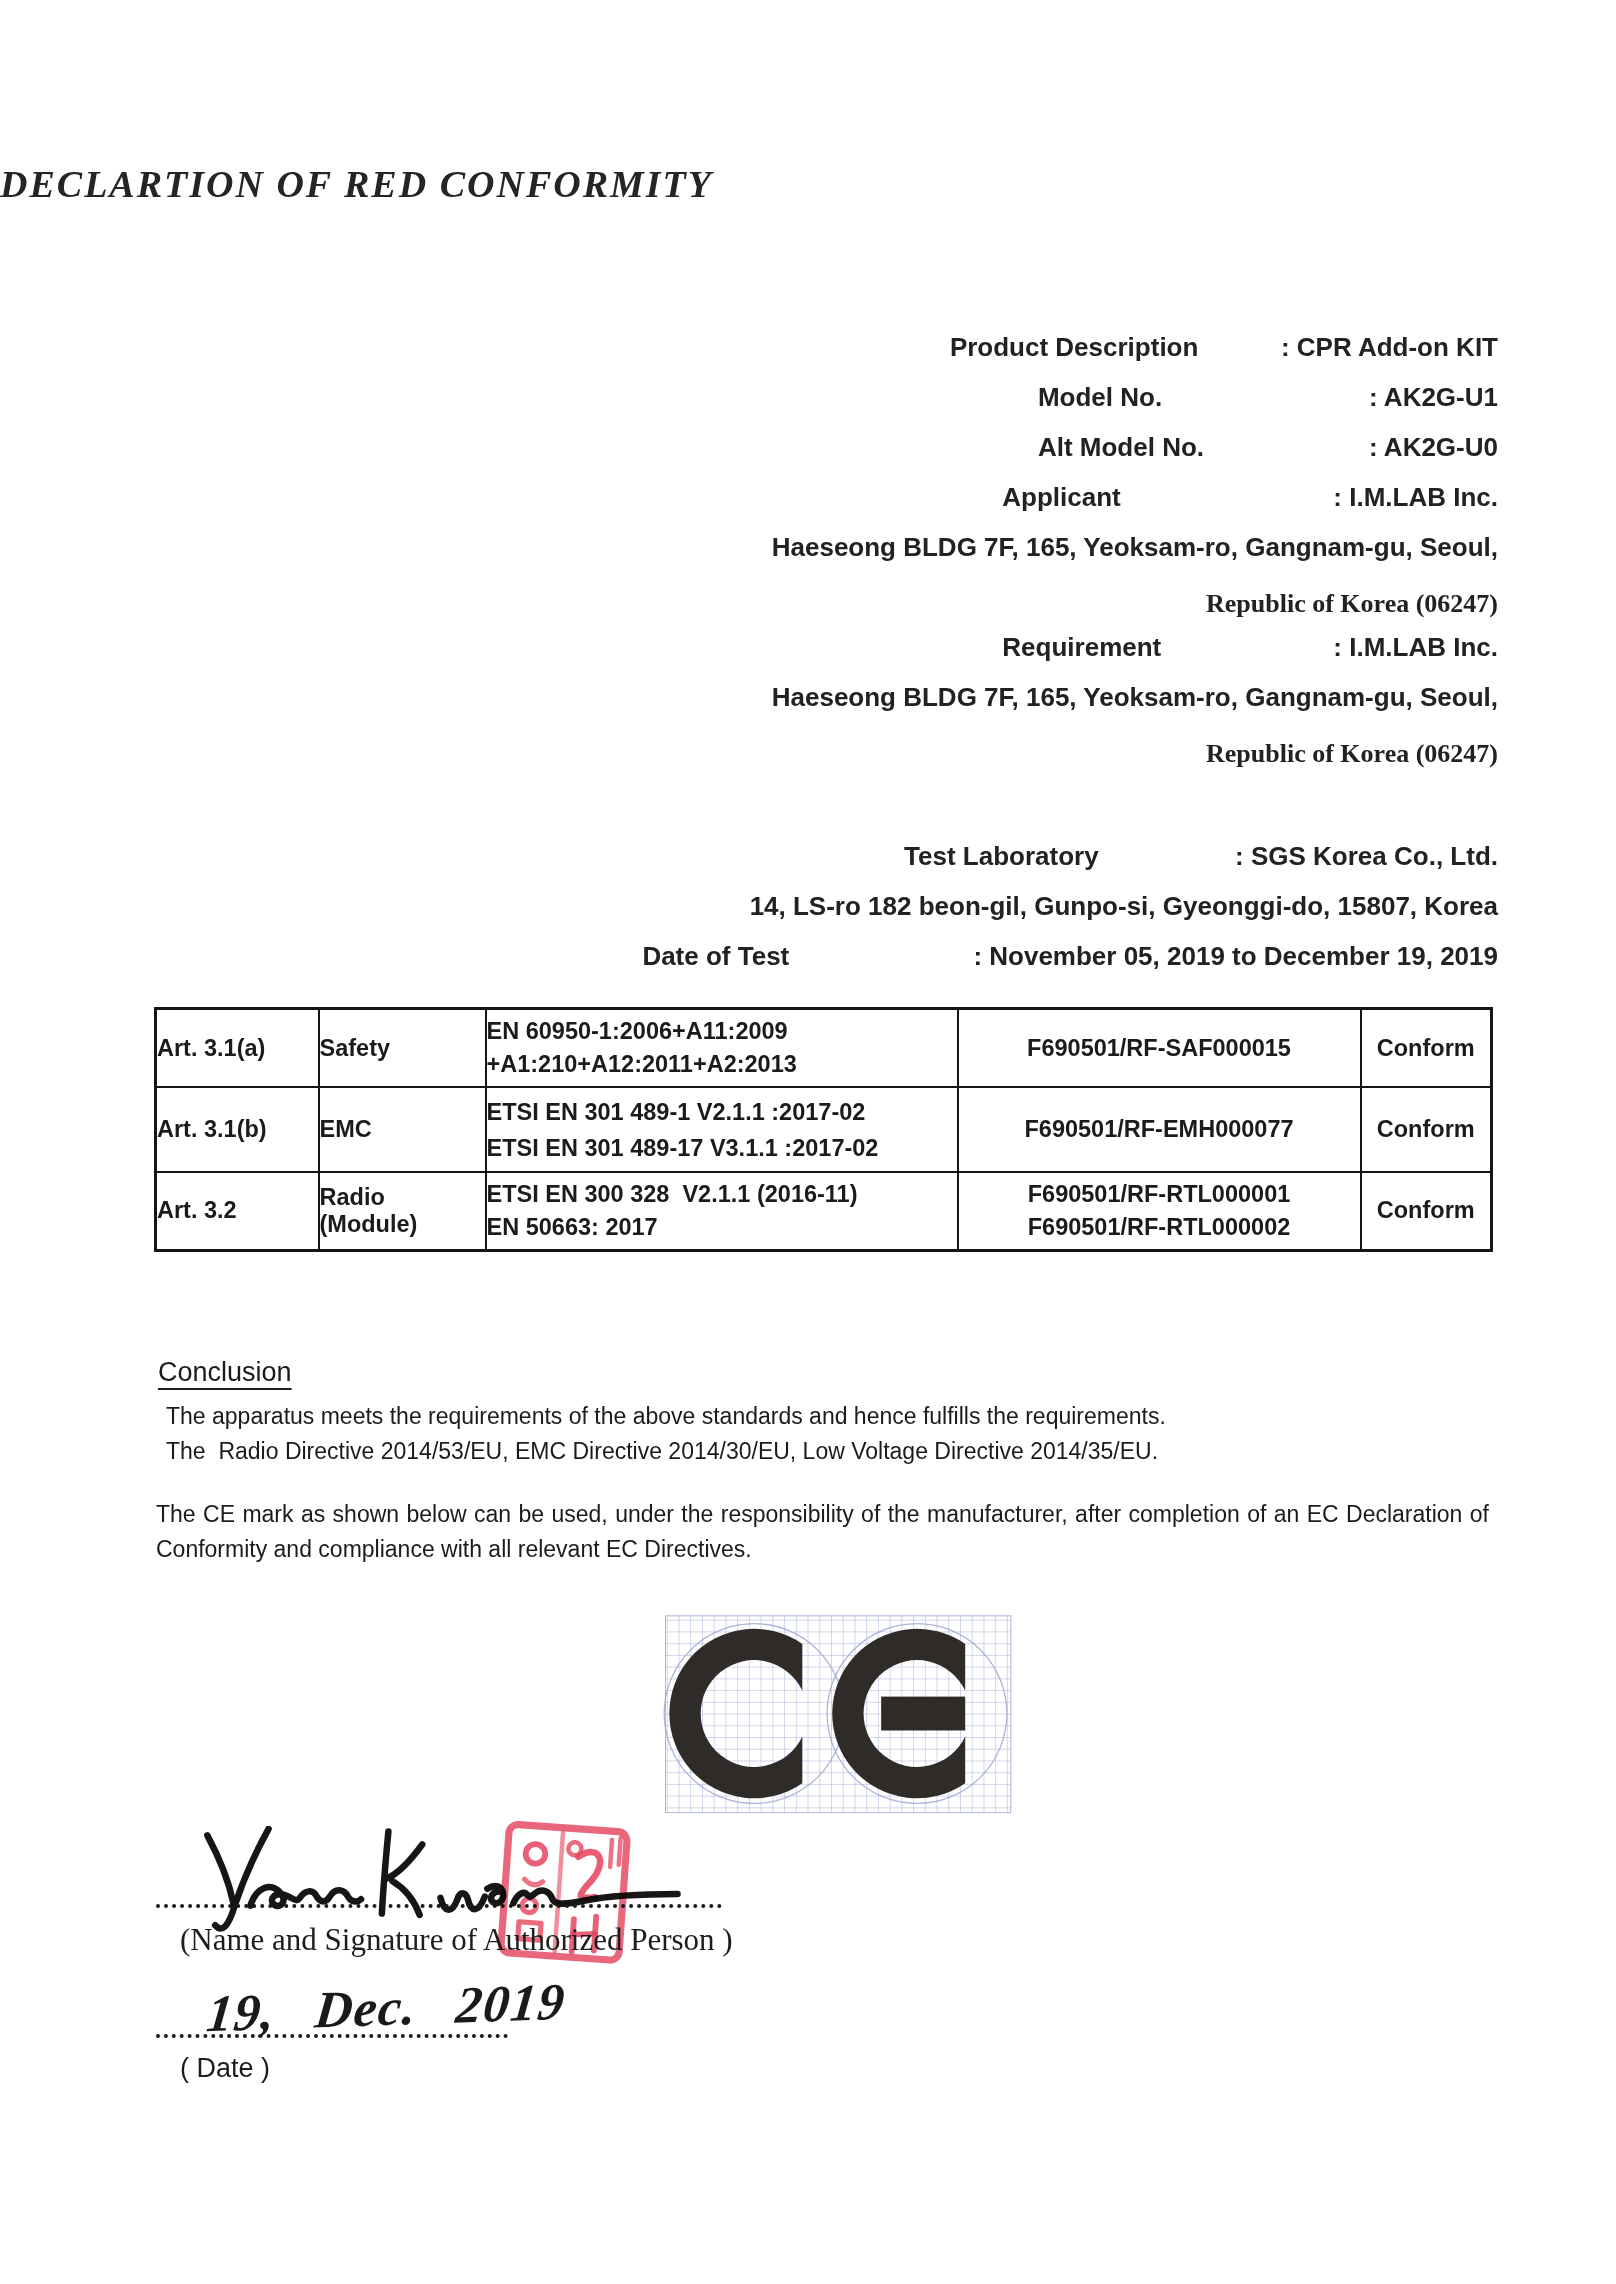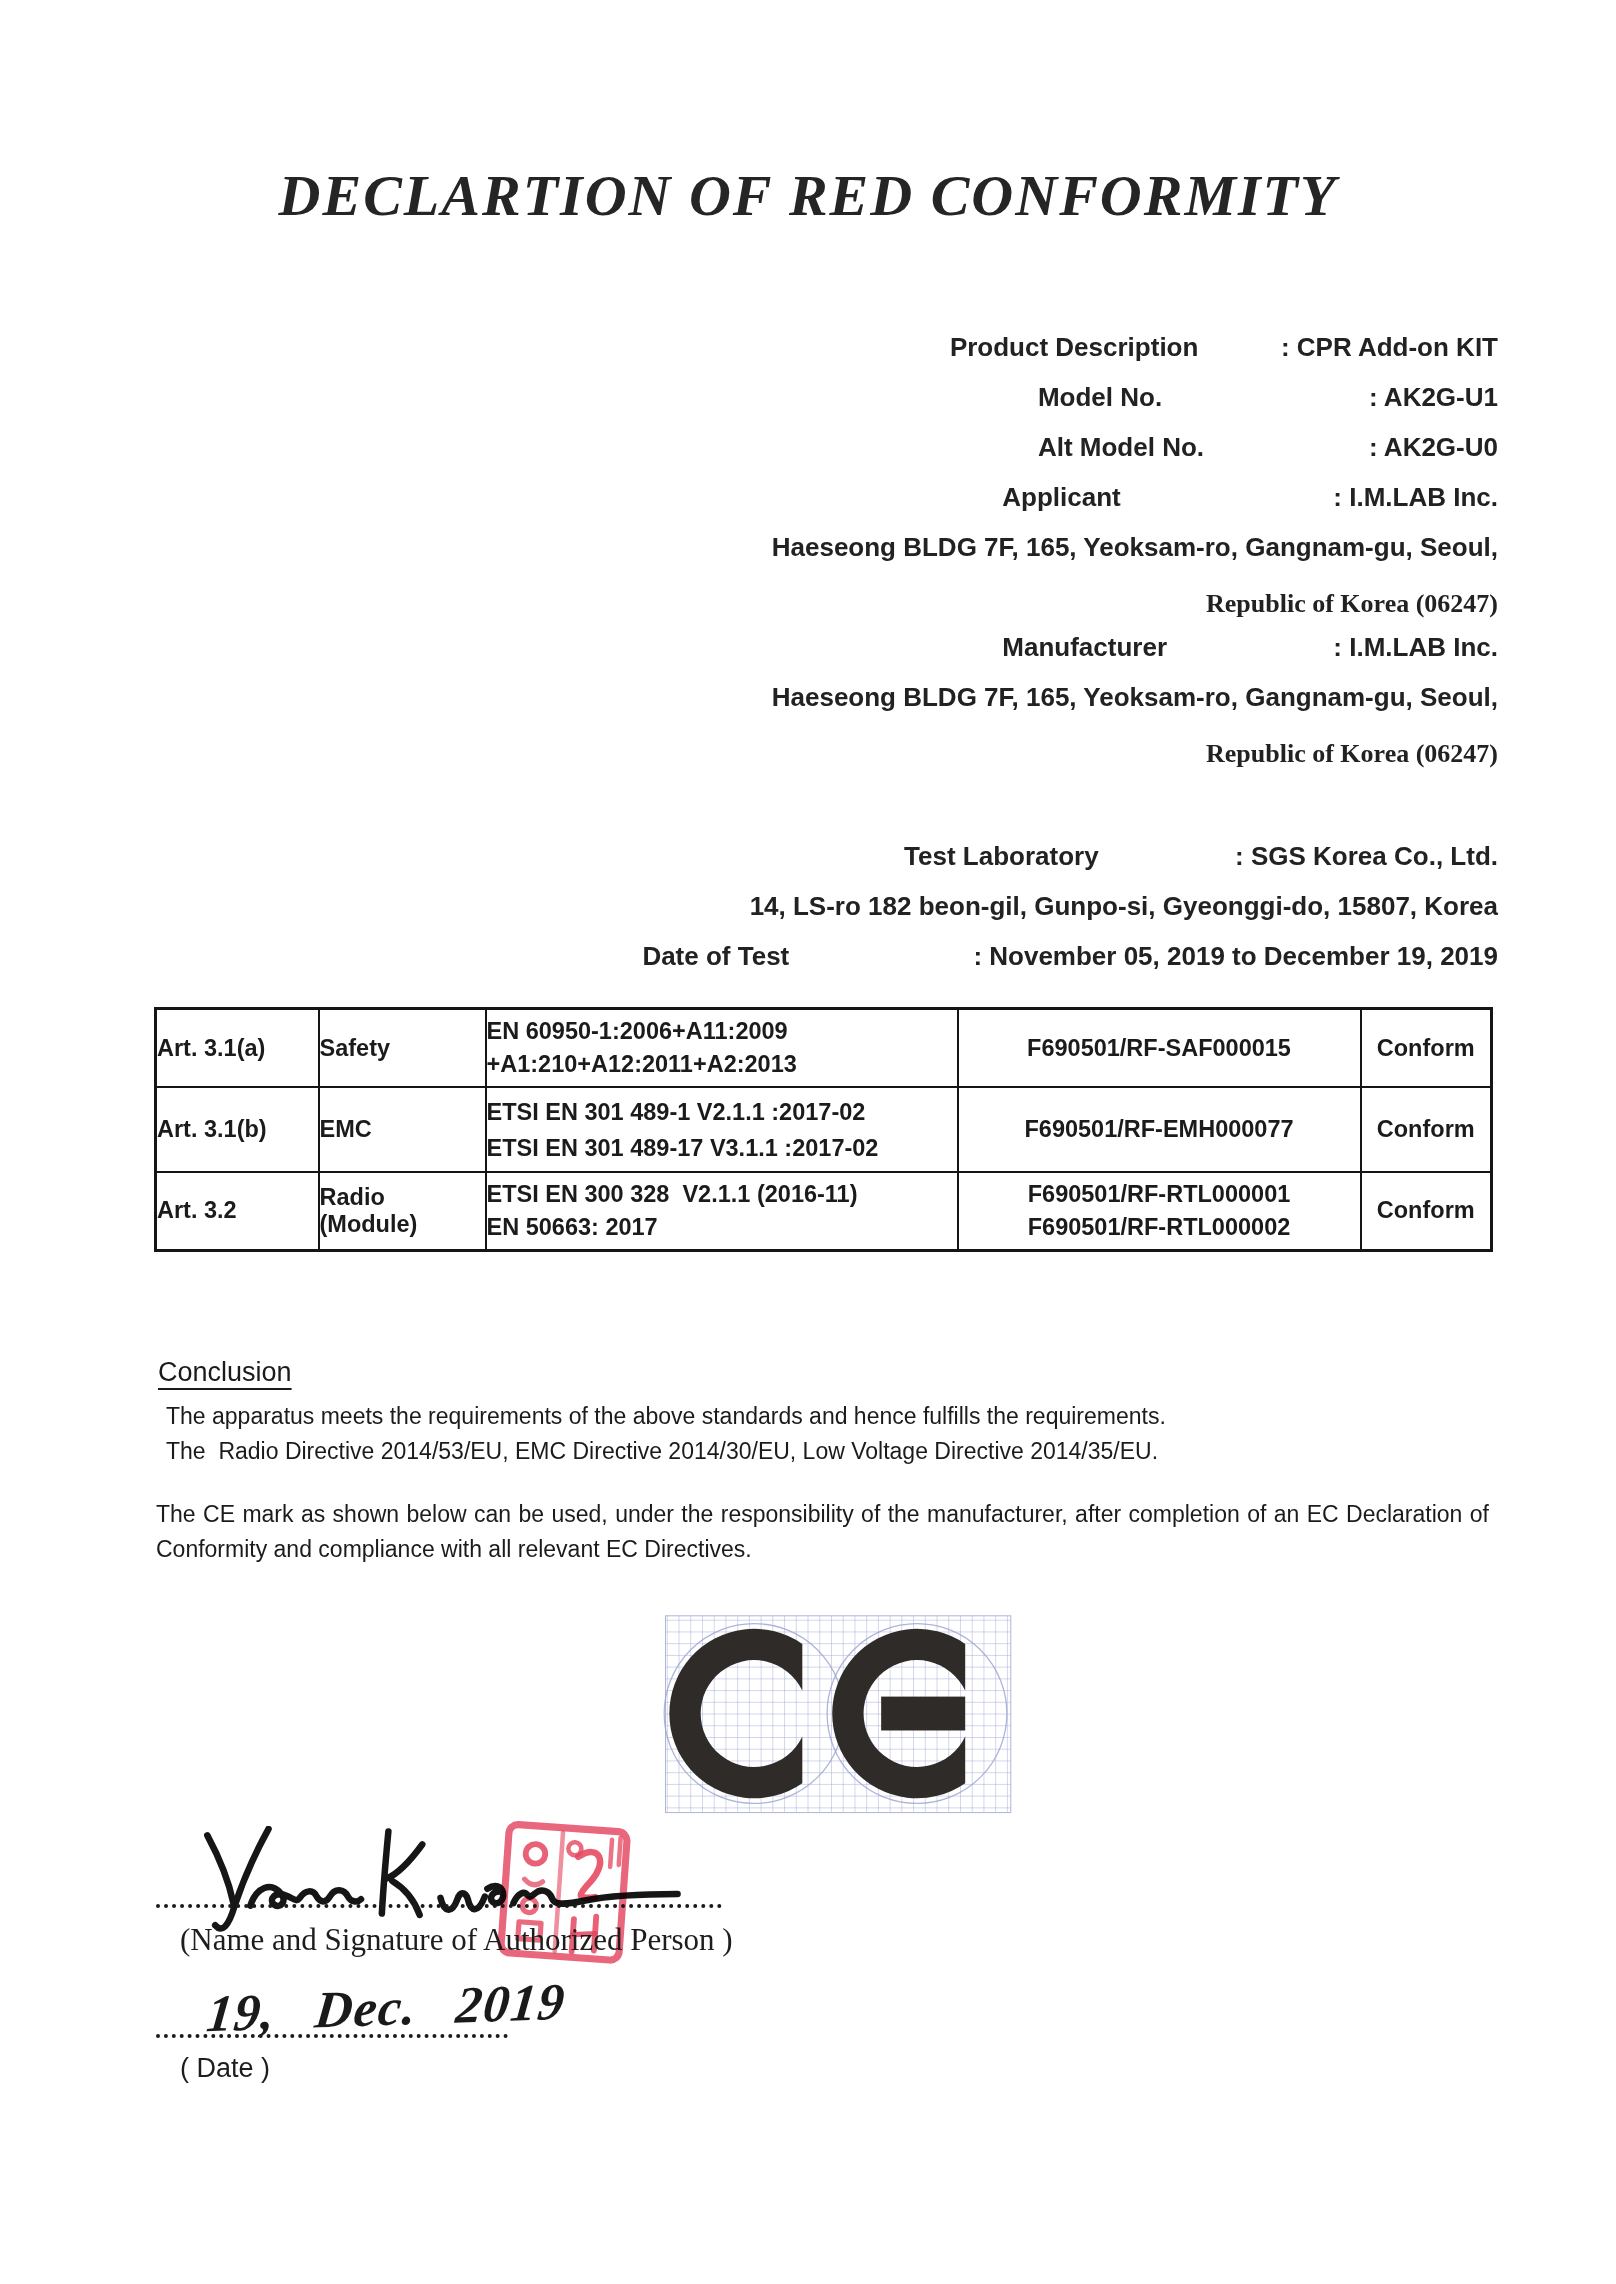--- a/index.html
+++ b/index.html
@@ -1,23 +1,23 @@
 <!DOCTYPE html>
 <html style="font-size:10.4px"><head>
 <meta charset="utf-8">
 <style>
   html,body{margin:0;padding:0;background:#e8e8e8;}
   .page{
     position:relative;width:1616px;height:2284px;background:#ffffff;
     font-family:"Liberation Sans",sans-serif;color:#1d1d1d;overflow:hidden;
   }
   .title{
-    position:absolute;top:162px;left:0;width:100%;text-align:center;
+    position:absolute;top:162px;left:0;width:100%;
     font-family:"Liberation Serif",serif;font-weight:bold;font-style:italic;
-    font-size:58px;letter-spacing:2px;color:#252525;white-space:nowrap;
+    font-size:38px;letter-spacing:2px;color:#252525;white-space:nowrap;
   }
   .fields{position:absolute;left:156px;top:332px;width:1342px;}
   .frow{display:flex;height:50px;align-items:flex-start;justify-content:flex-end;}
   .f-label{width:331px;font-weight:bold;font-size:26px;color:#222;}
   .f-val{font-weight:bold;font-size:26px;color:#222;white-space:pre-wrap;}
   .f-addr{padding-left:340px;font-weight:bold;font-size:26px;color:#222;white-space:pre-wrap;}
   .f-addr.serif{font-family:"Liberation Serif",serif;padding-left:348px;margin-top:7px;}
   .gap-before{margin-top:59px;}
 
   table.req{
@@ -88,21 +88,21 @@
         <span class="f-label">Applicant</span>
         <span class="f-val">: I.M.LAB Inc.</span>
       </div>
     <div class="frow">
         <span class="f-addr">Haeseong BLDG 7F, 165, Yeoksam-ro, Gangnam-gu, Seoul,</span>
       </div>
     <div class="frow">
         <span class="f-addr serif">Republic of Korea (06247)</span>
       </div>
     <div class="frow">
-        <span class="f-label">Manufacturer</span>
+        <span class="f-label">Requirement</span>
         <span class="f-val">: I.M.LAB Inc.</span>
       </div>
     <div class="frow">
         <span class="f-addr">Haeseong BLDG 7F, 165, Yeoksam-ro, Gangnam-gu, Seoul,</span>
       </div>
     <div class="frow">
         <span class="f-addr serif">Republic of Korea (06247)</span>
       </div>
     <div class="frow gap-before">
         <span class="f-label">Test Laboratory</span>

